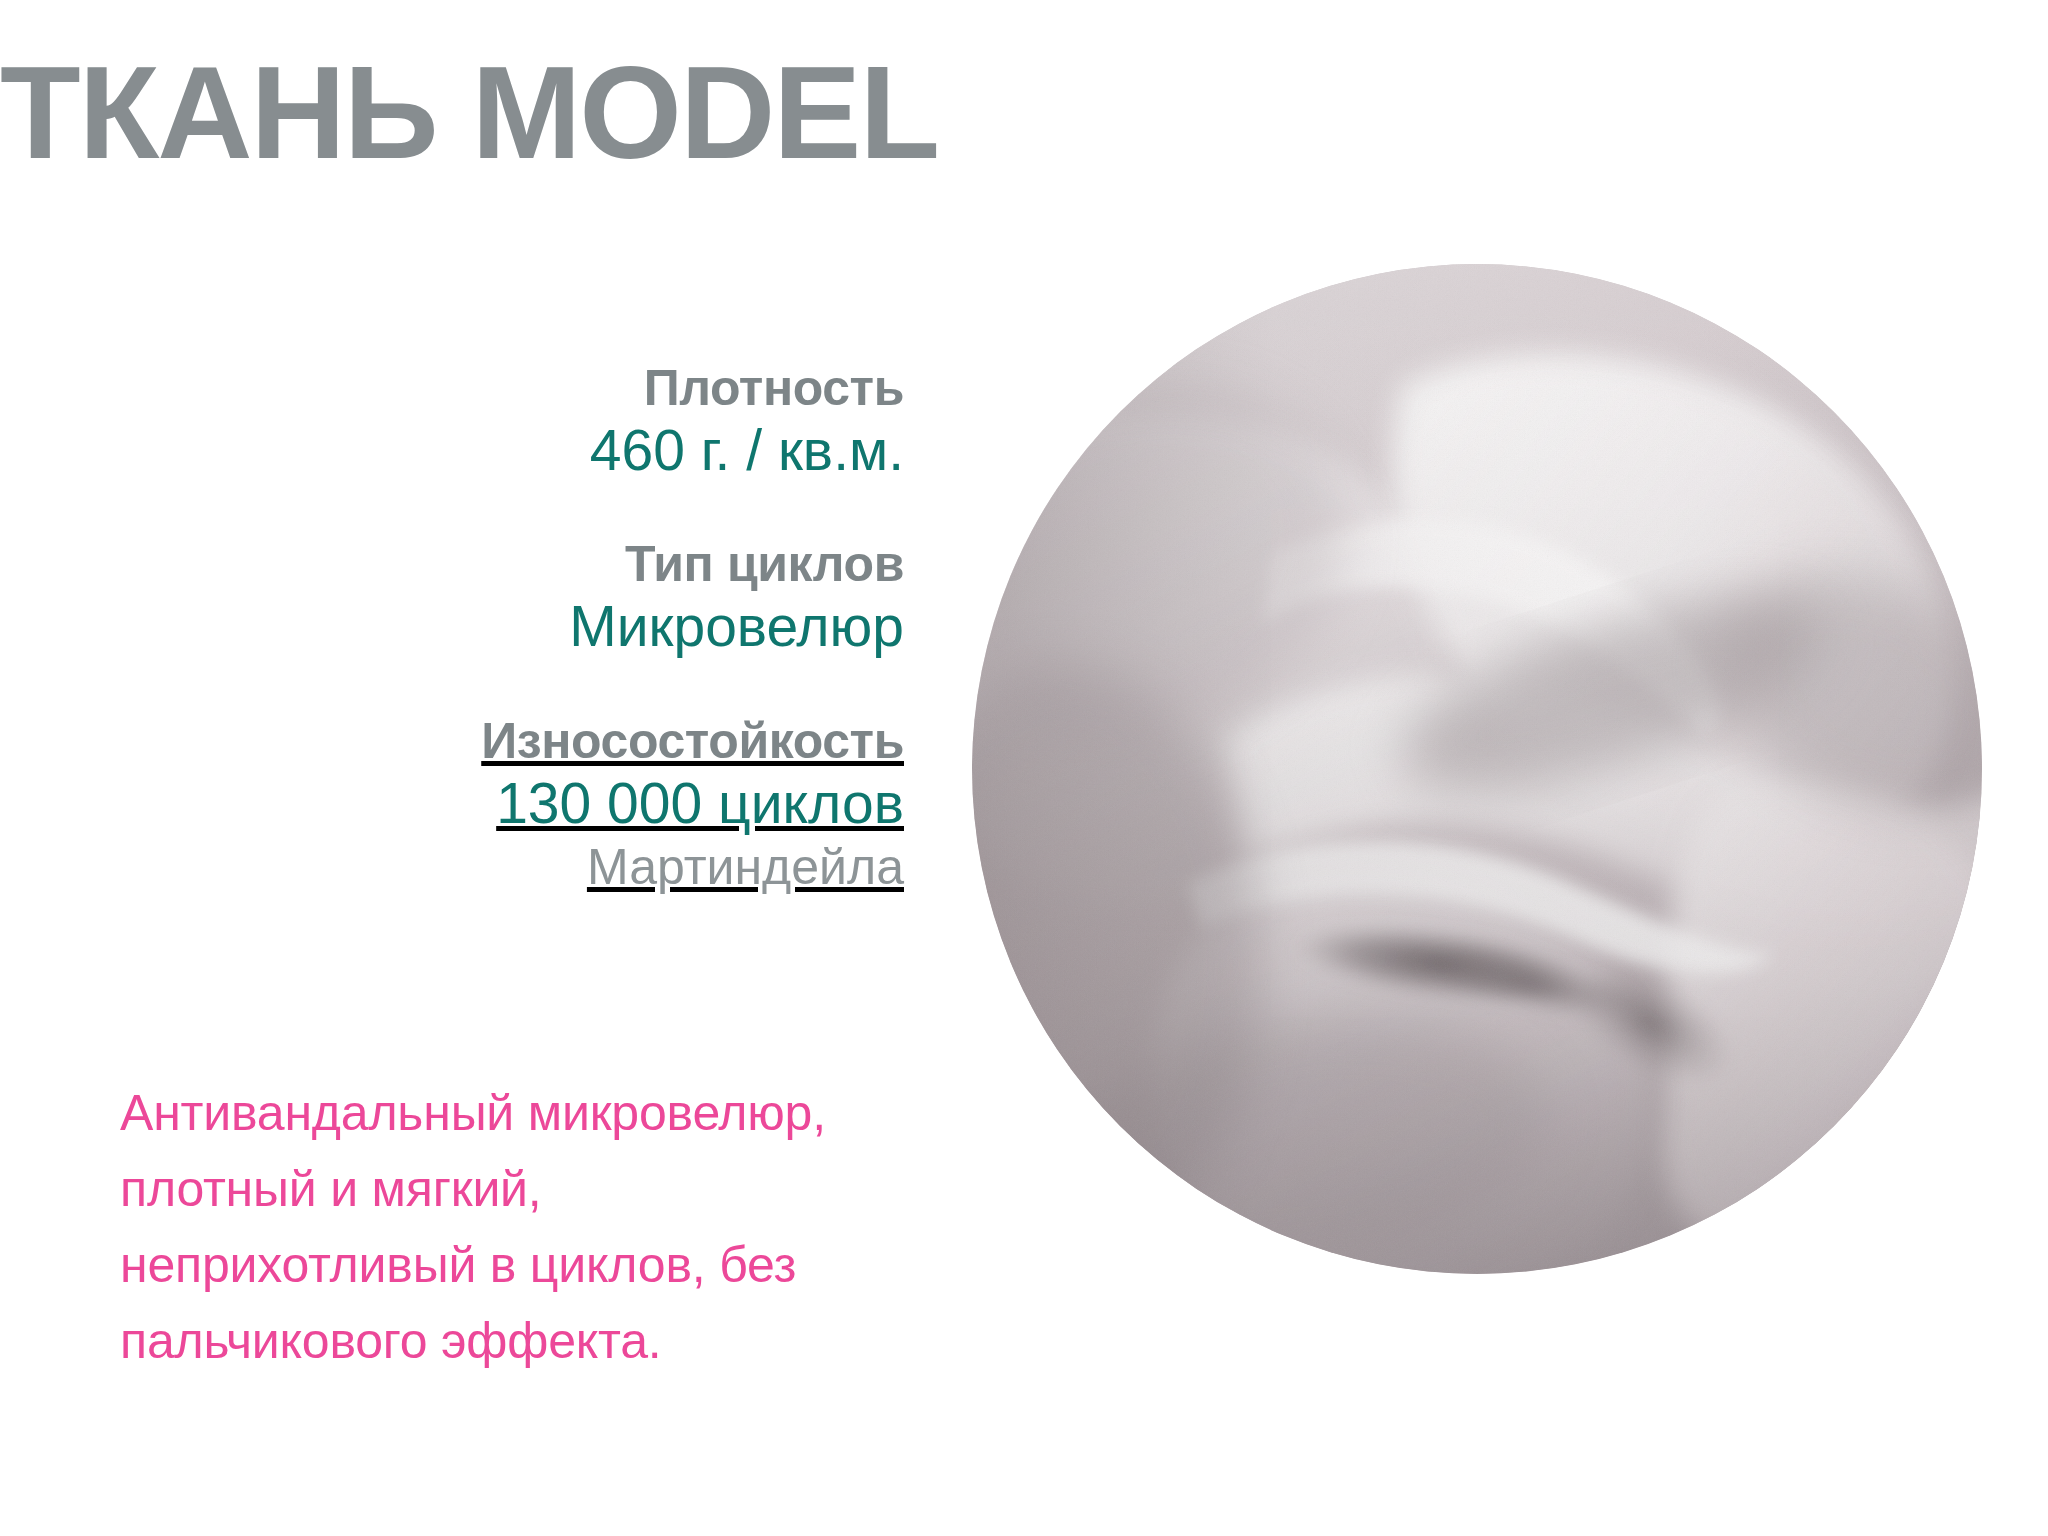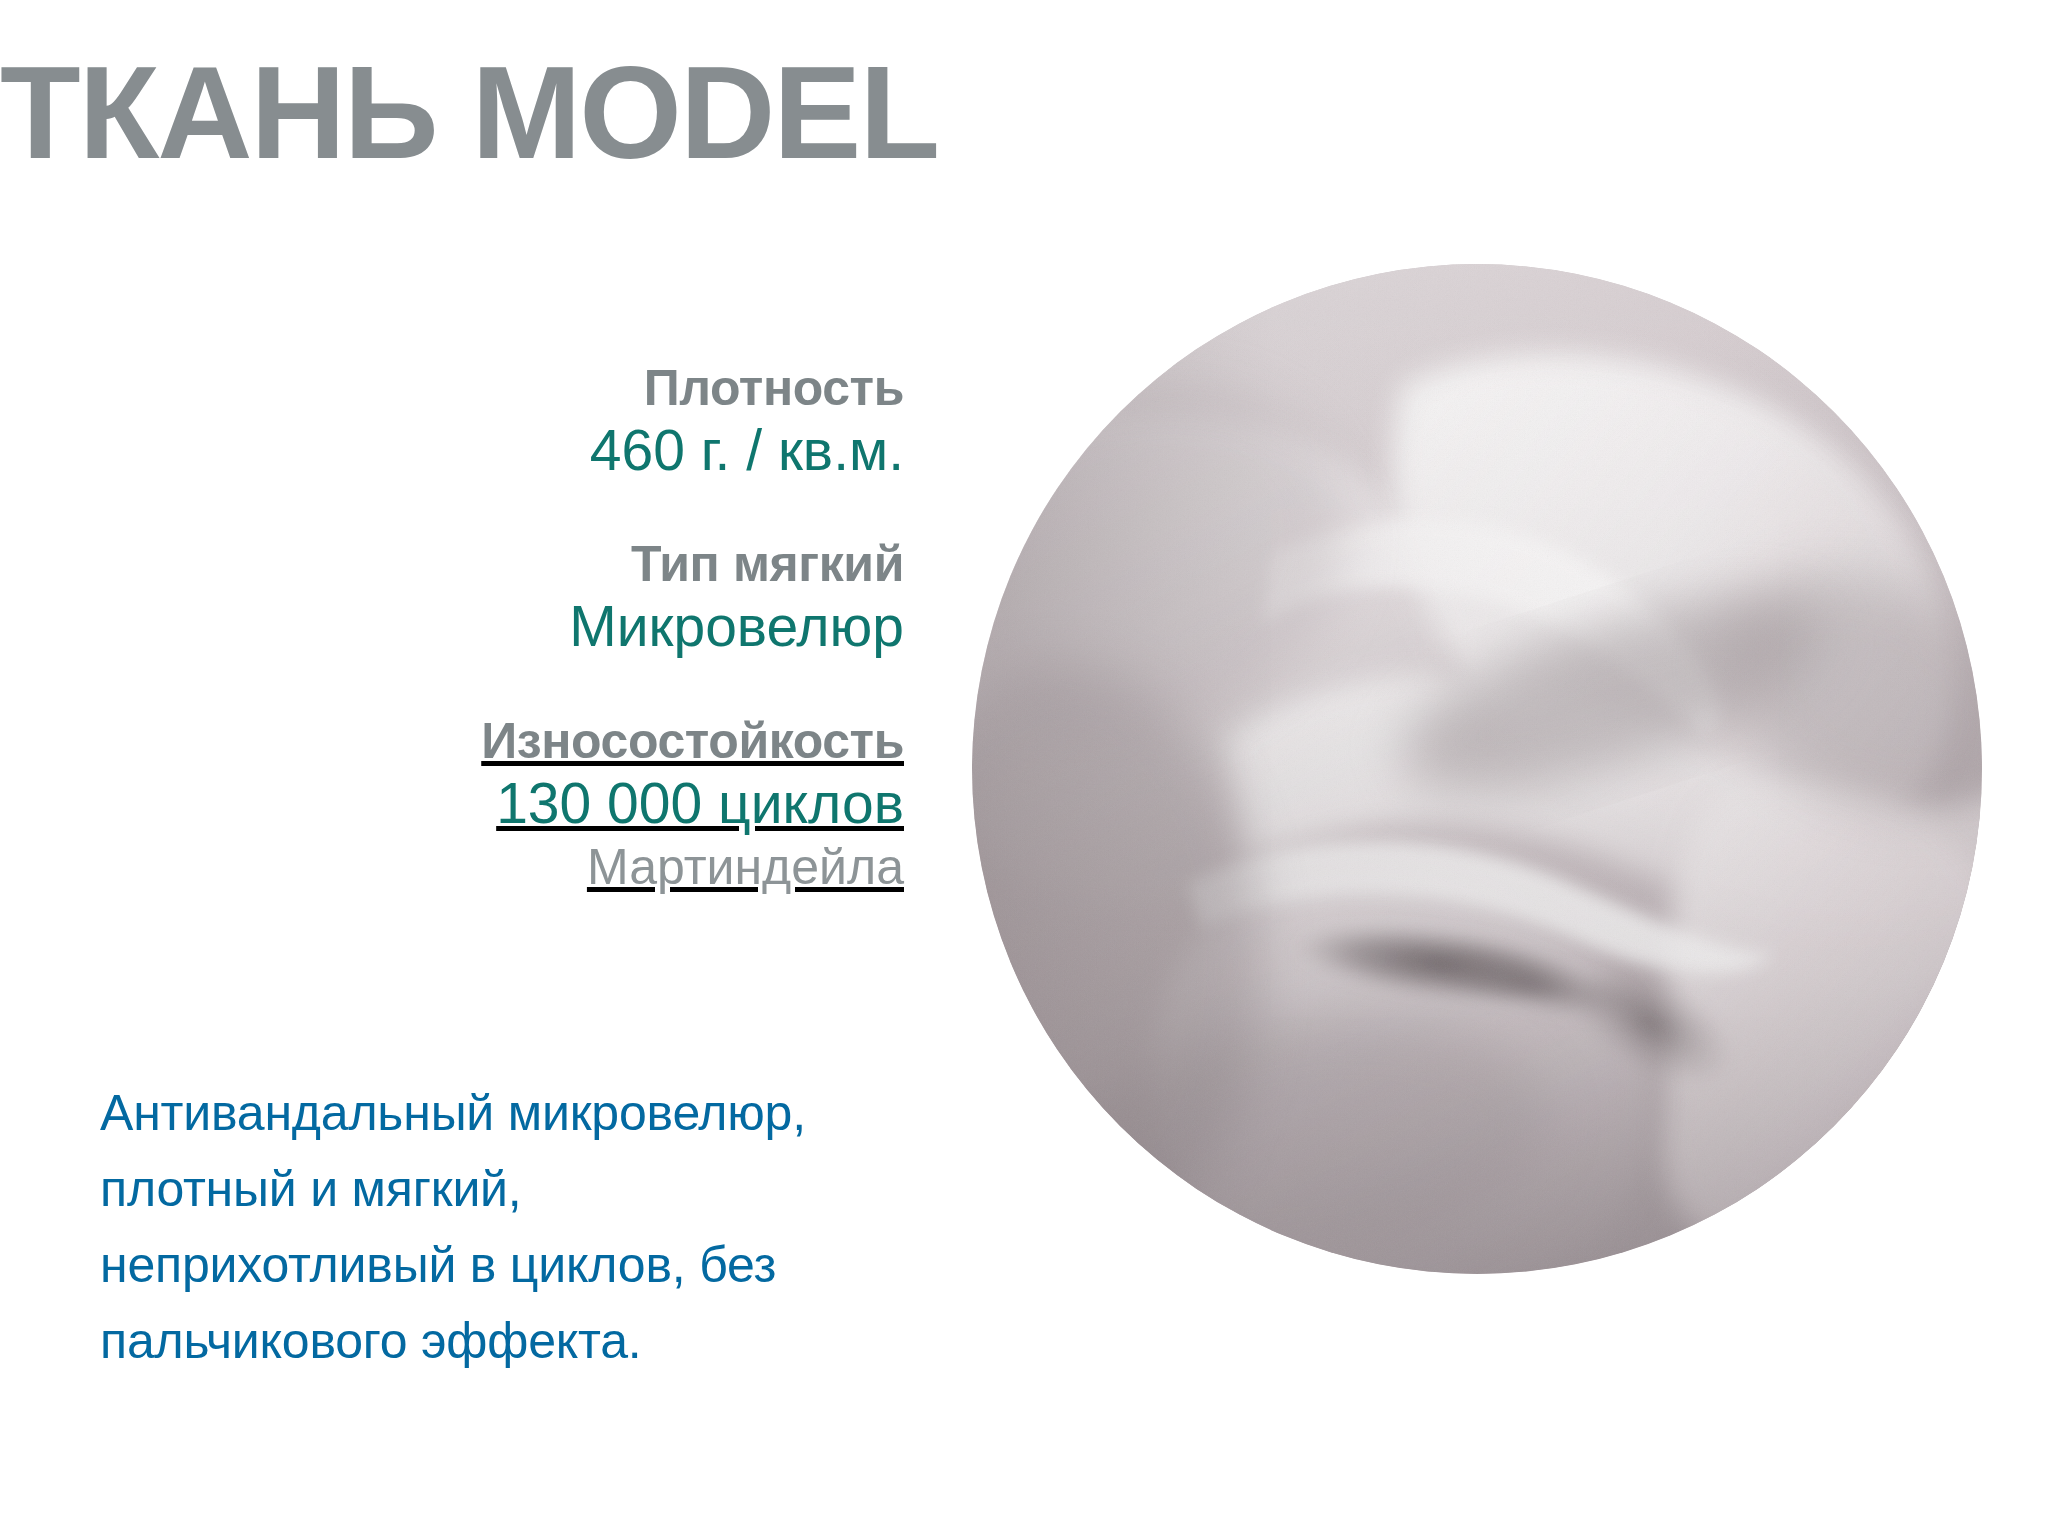--- a/index.html
+++ b/index.html
@@ -73,26 +73,26 @@
     font-size: 50px;
     font-weight: 400;
     color: #8d9497;
     line-height: 1.2;
     white-space: nowrap;
   }
 
   
   .description {
     position: absolute;
-    left: 100px;
+    left: 120px;
     top: 1075px;
     width: 920px;
     font-size: 50px;
     font-weight: 400;
-    color: #0369a1;
+    color: #ec4899;
     line-height: 1.52;
     letter-spacing: -0.2px;
   }
   .description .dline { display: block; white-space: nowrap; }
 
   
   .fabric-circle {
     position: absolute;
     left: 972px;
     top: 264px;
@@ -113,21 +113,21 @@
   <div class="title">ТКАНЬ MODEL</div>
 
   <div class="spec-column">
 
     <div class="spec-block">
       <div class="spec-label">Плотность</div>
       <div class="spec-value">460 г. / кв.м.</div>
     </div>
 
     <div class="spec-block">
-      <div class="spec-label">Тип мягкий</div>
+      <div class="spec-label">Тип циклов</div>
       <div class="spec-value">Микровелюр</div>
     </div>
 
     <div class="spec-block">
       <div class="spec-label">Износостойкость</div>
       <div class="spec-value">130 000 циклов</div>
       <div class="spec-value-2">Мартиндейла</div>
     </div>
 
   </div>

